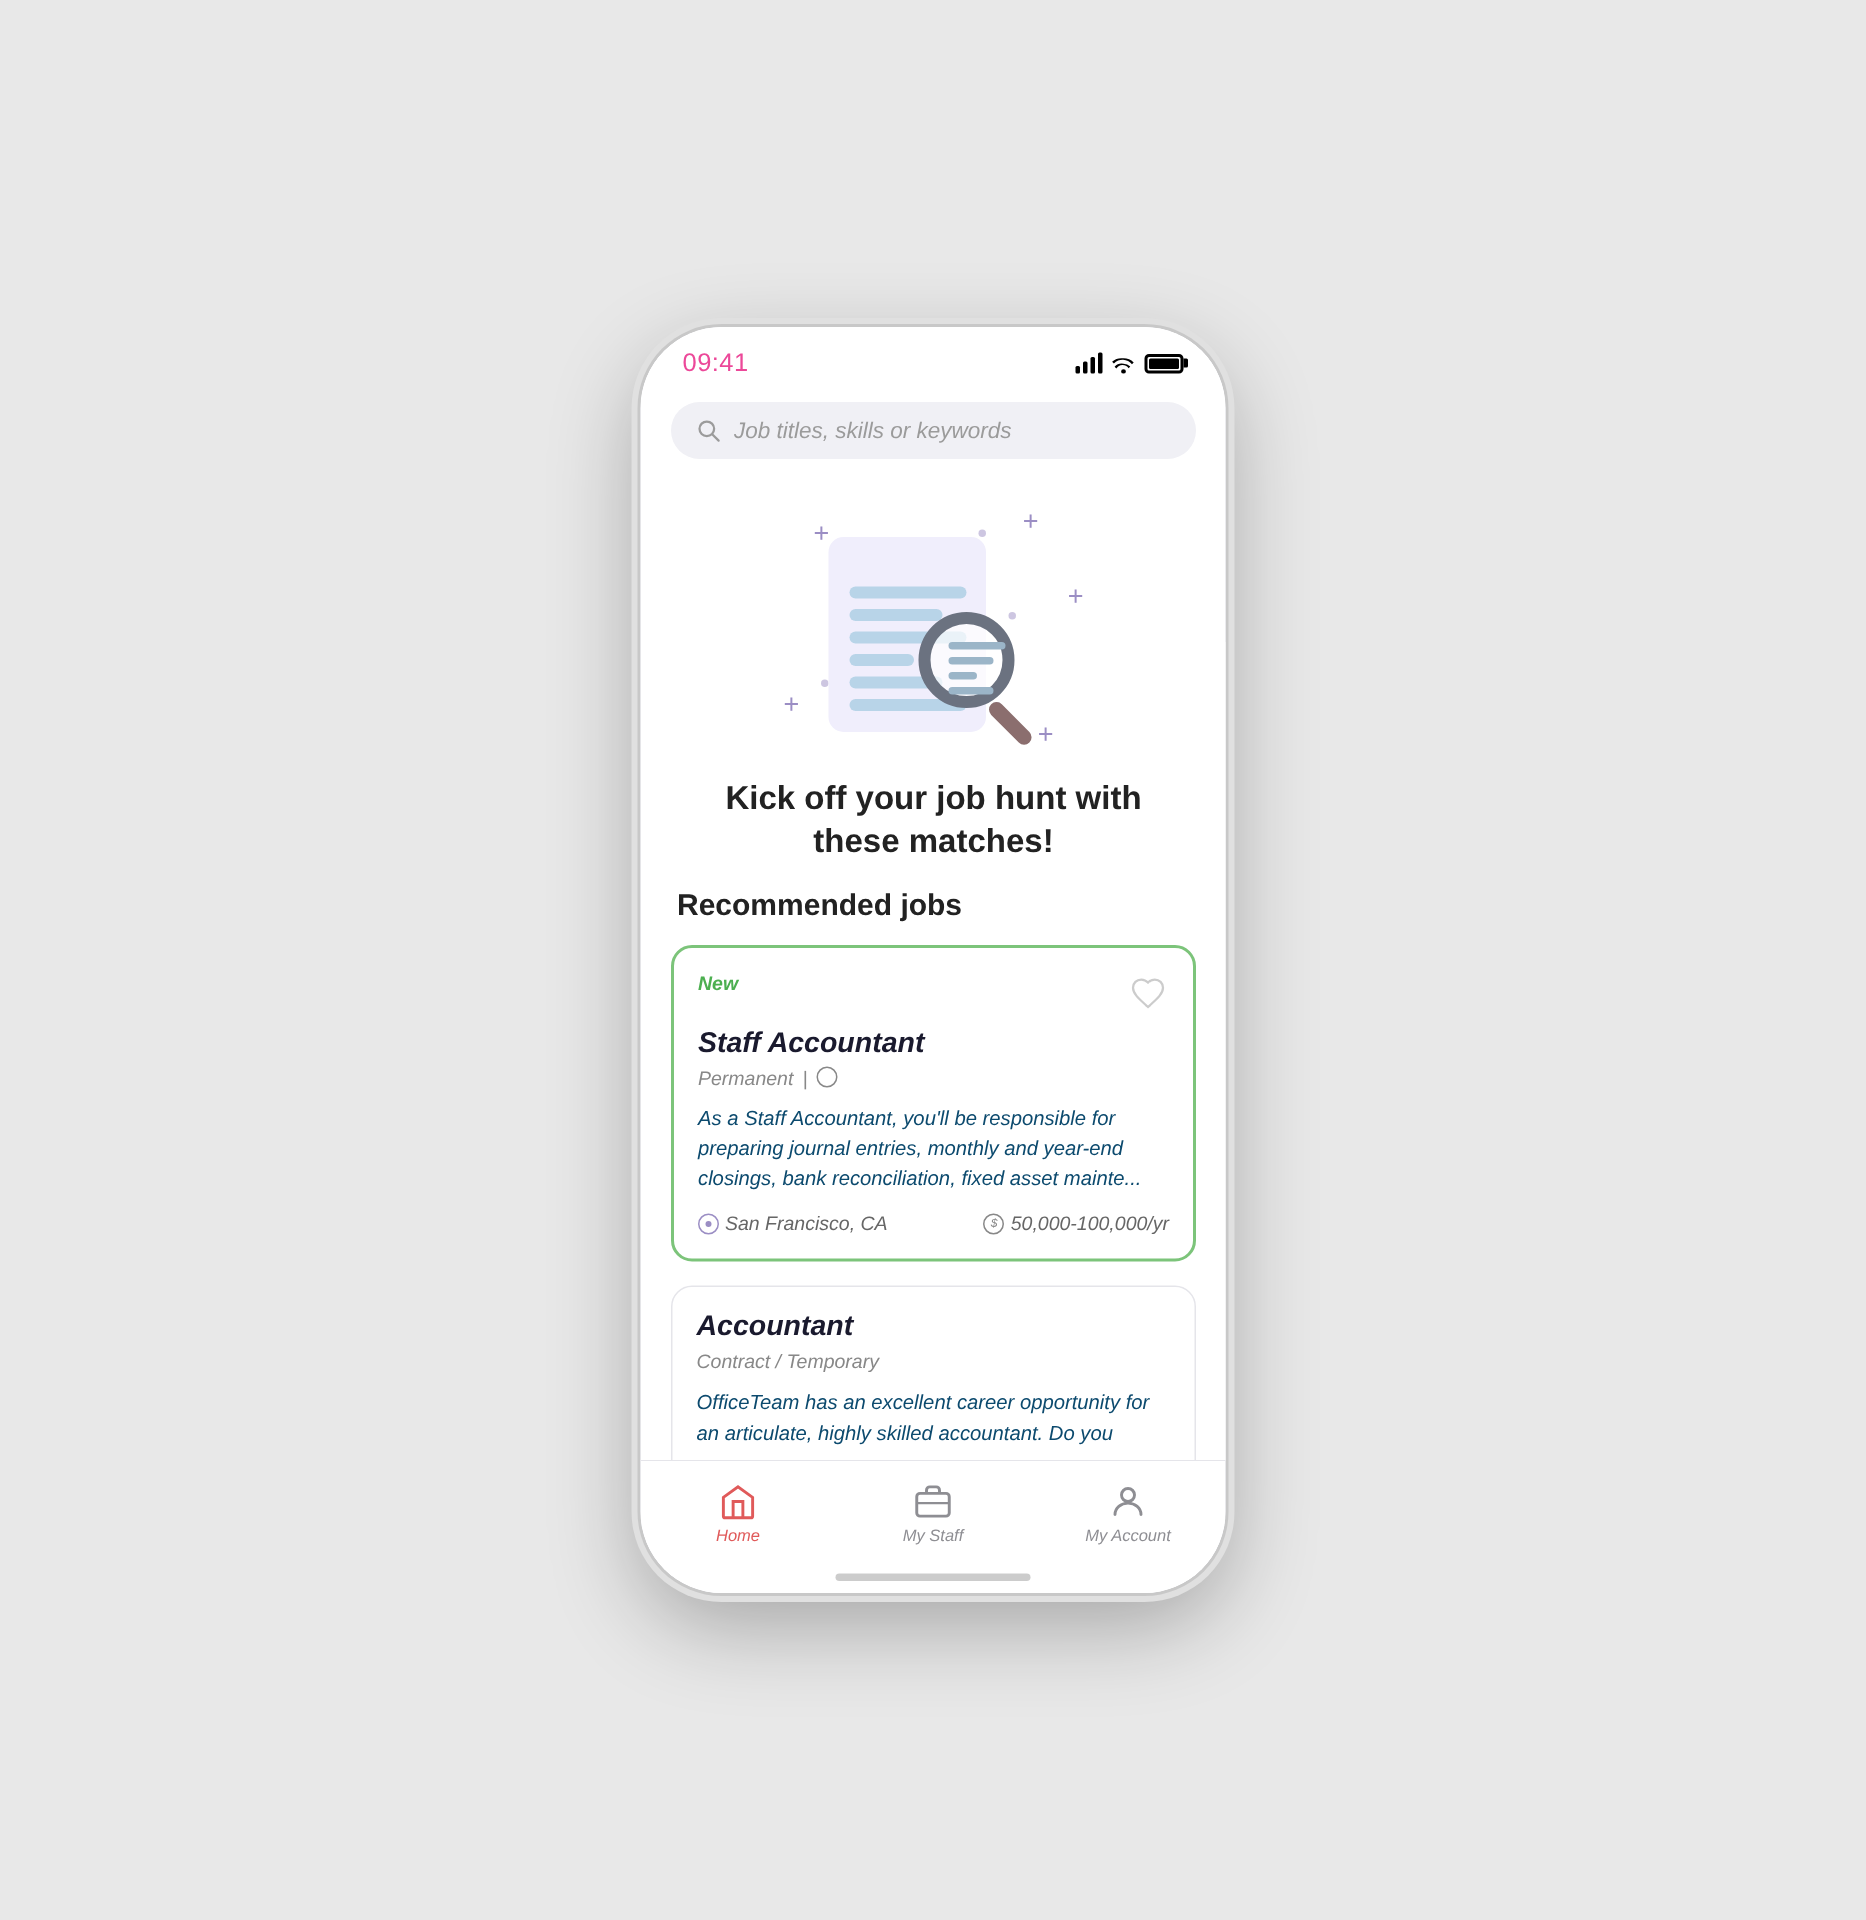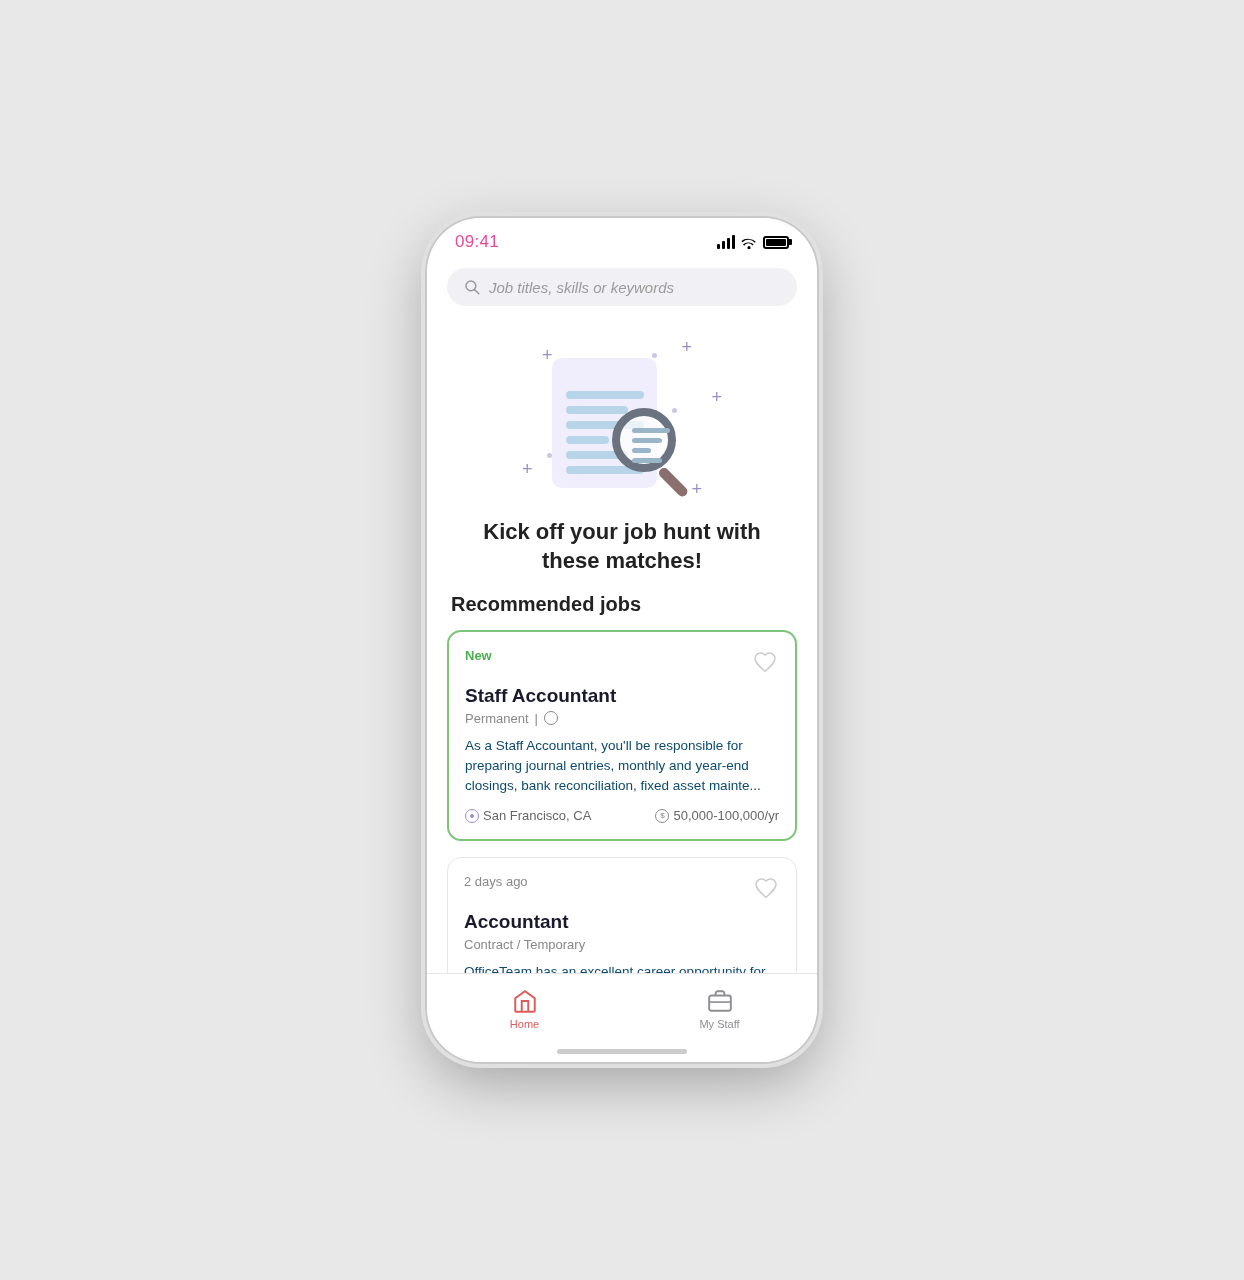--- a/index.html
+++ b/index.html
@@ -337,20 +337,21 @@
     }
 
     
     .job-card {
       margin: 0 20px 16px;
       background: #fff;
       border-radius: 14px;
       border: 1px solid #e5e5ea;
       padding: 16px;
       position: relative;
+      font-style: italic;
     }
 
     .job-card.featured {
       border: 2px solid #7cc47a;
     }
 
     .job-card-header {
       display: flex;
       justify-content: space-between;
       align-items: flex-start;
@@ -473,20 +474,21 @@
     .nav-item {
       flex: 1;
       display: flex;
       flex-direction: column;
       align-items: center;
       gap: 4px;
       padding: 4px 0;
       cursor: pointer;
       border: none;
       background: none;
+      font-style: italic;
     }
 
     .nav-icon {
       width: 26px;
       height: 26px;
       display: flex;
       justify-content: center;
       align-items: center;
     }
 
@@ -620,28 +622,20 @@
               <span>San Francisco, CA</span>
             </div>
             <div class="job-salary">
               <span class="salary-circle">$</span>
               <span>50,000-100,000/yr</span>
             </div>
           </div>
         </div>
 
         <div class="job-card">
-          <div class="job-card-header">
-            <span class="job-age">2 days ago</span>
-            <button class="heart-btn">
-              <svg class="heart-icon" viewBox="0 0 24 24" fill="none">
-                <path d="M12 21.35l-1.45-1.32C5.4 15.36 2 12.28 2 8.5 2 5.42 4.42 3 7.5 3c1.74 0 3.41.81 4.5 2.09C13.09 3.81 14.76 3 16.5 3 19.58 3 22 5.42 22 8.5c0 3.78-3.4 6.86-8.55 11.54L12 21.35z" stroke="#ccc" stroke-width="1.5"></path>
-              </svg>
-            </button>
-          </div>
           <div class="job-title">Accountant</div>
           <div class="job-meta">
             <span>Contract / Temporary</span>
           </div>
           <div class="job-description">
             OfficeTeam has an excellent career opportunity for an articulate, highly skilled accountant. Do you
           </div>
         </div>
 
       </div>
@@ -659,18 +653,27 @@
         <button class="nav-item">
           <div class="nav-icon">
             <svg width="26" height="26" viewBox="0 0 24 24" fill="none">
               <rect x="2" y="7" width="20" height="14" rx="2" stroke="#8e8e93" stroke-width="1.8"></rect>
               <path d="M16 7V5a2 2 0 0 0-2-2h-4a2 2 0 0 0-2 2v2" stroke="#8e8e93" stroke-width="1.8"></path>
               <line x1="2" y1="13" x2="22" y2="13" stroke="#8e8e93" stroke-width="1.5"></line>
             </svg>
           </div>
           <span class="nav-label">My Staff</span>
         </button>
+        <button class="nav-item">
+          <div class="nav-icon">
+            <svg width="26" height="26" viewBox="0 0 24 24" fill="none">
+              <circle cx="12" cy="8" r="4" stroke="#8e8e93" stroke-width="1.8"></circle>
+              <path d="M4 20c0-4 3.6-7 8-7s8 3 8 7" stroke="#8e8e93" stroke-width="1.8" stroke-linecap="round"></path>
+            </svg>
+          </div>
+          <span class="nav-label">My Account</span>
+        </button>
       </div>
 
       <div class="home-indicator"></div>
     </div>
   </div>
 </div>
 
 </body></html>

